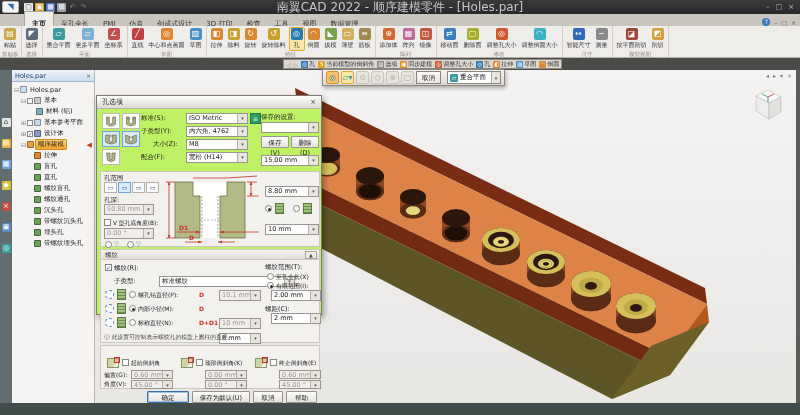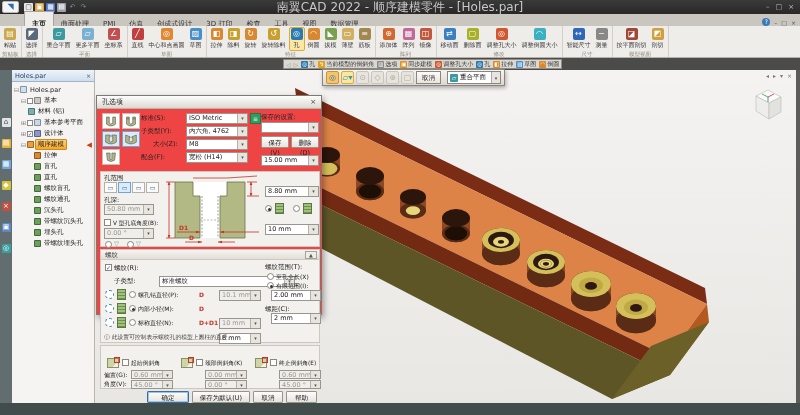--- a/index.html
+++ b/index.html
@@ -66,21 +66,21 @@
   .cbtn{width:13px;height:13px;border:1px solid transparent;border-radius:2px;font-size:8px;line-height:12px;text-align:center;color:#fff;}
   .cbtn.on{background:#f8c46a;border-color:#d1922e;}
   .cbtn.frame{border-color:#e0a93e;background:#fbe6a3;}
   .cbtn.dis{color:#b5b2ab;background:#e7e4de;border-color:#c9c5be;}
   .ctext{height:13px;border:1px solid #89867f;background:linear-gradient(#fcfbf9,#e8e5df);padding:0 5px;font-size:6.5px;line-height:12px;}
   .ccombo{display:flex;align-items:center;height:13px;border:1px solid #89867f;background:#fff;margin-left:4px;padding-left:2px;font-size:6.5px;gap:2px;}
   .ccombo .ci{width:8px;height:8px;border-radius:1px;color:#fff;font-size:6px;line-height:8px;text-align:center;}
   .ccombo .arr{width:9px;height:100%;border-left:1px solid #aaa;background:#e8e5df;font-size:5px;text-align:center;line-height:12px;color:#555;margin-left:3px;}
 
   
-  .dialog{position:absolute;left:96px;top:95px;width:226px;height:220px;background:#ef4444;border:1px solid #7d7a74;box-shadow:2px 3px 6px rgba(0,0,0,.35);}
+  .dialog{position:absolute;left:96px;top:95px;width:226px;height:220px;background:#bef264;border:1px solid #7d7a74;box-shadow:2px 3px 6px rgba(0,0,0,.35);}
   .dlg-title{position:absolute;left:0;top:0;right:0;height:13px;background:linear-gradient(#fdfdfc,#dcd9d3);border-bottom:1px solid #b9b5ae;display:flex;align-items:center;padding:0 5px;font-size:7px;color:#222;}
   .dlg-close{margin-left:auto;font-size:7px;color:#444;}
   .sec{position:absolute;left:3px;width:220px;border:1px solid #ccc8c1;background:#f2f1ed;}
   .sechead{height:10px;background:linear-gradient(#f7f5f1,#e1ded7);border-bottom:1px solid #ccc8c1;font-size:6.5px;line-height:10px;padding-left:4px;color:#333;position:relative;}
   .collapse{position:absolute;right:2px;top:1px;width:12px;height:8px;border:1px solid #a6a29a;background:#efede8;font-size:5px;line-height:7px;text-align:center;color:#555;}
   .lab{position:absolute;font-size:6.5px;color:#222;white-space:nowrap;}
   .lab.r{text-align:left;}
   .combo{position:absolute;height:11px;background:#fff;border:1px solid #999690;font-size:6.5px;line-height:9px;padding:0 11px 0 2px;color:#222;white-space:nowrap;overflow:hidden;}
   .combo::after{content:"▾";position:absolute;right:0;top:0;width:9px;height:100%;background:#e8e5df;border-left:1px solid #b5b1aa;font-size:5px;text-align:center;line-height:9px;color:#555;}
   .combo.dis{background:#f0eeea;color:#9b988f;}
@@ -120,21 +120,21 @@
     <div class="wtitle">南翼CAD 2022 - 顺序建模零件 - [Holes.par]</div>
     <div class="wctl" id="wctl">
         <span>–</span>
         <span>□</span>
         <span>×</span>
       </div>
   </div>
 
   <div class="tabrow" id="tabrow">
       <div class="rtab active">主页</div>
-      <div class="rtab">曲面处理</div>
+      <div class="rtab">至孔全长</div>
       <div class="rtab">PMI</div>
       <div class="rtab">仿真</div>
       <div class="rtab">创成式设计</div>
       <div class="rtab">3D 打印</div>
       <div class="rtab">检查</div>
       <div class="rtab">工具</div>
       <div class="rtab">视图</div>
       <div class="rtab">数据管理</div>
       <div class="docctl">
         <span class="helpdot">?</span>
@@ -367,21 +367,21 @@
           <span class="texp">⊟</span>
           <span class="ticon" style="background: rgb(207, 224, 242);"></span>
           <span class="tlbl">Holes.par</span>
         </div>
         <div class="trow" style="padding-left: 7px;">
           <span class="texp">⊟</span>
           <span class="tcb"></span>
           <span class="ticon" style="background: rgb(201, 201, 201);"></span>
           <span class="tlbl">基本</span>
         </div>
-        <div class="trow" style="padding-left: 8px;">
+        <div class="trow" style="padding-left: 16px;">
           <span class="texp"></span>
           <span class="ticon" style="background: rgb(122, 176, 176);"></span>
           <span class="tlbl">材料 (铝)</span>
         </div>
         <div class="trow" style="padding-left: 7px;">
           <span class="texp">⊞</span>
           <span class="tcb"></span>
           <span class="ticon" style="background: rgb(200, 216, 234);"></span>
           <span class="tlbl">基本参考平面</span>
         </div>

